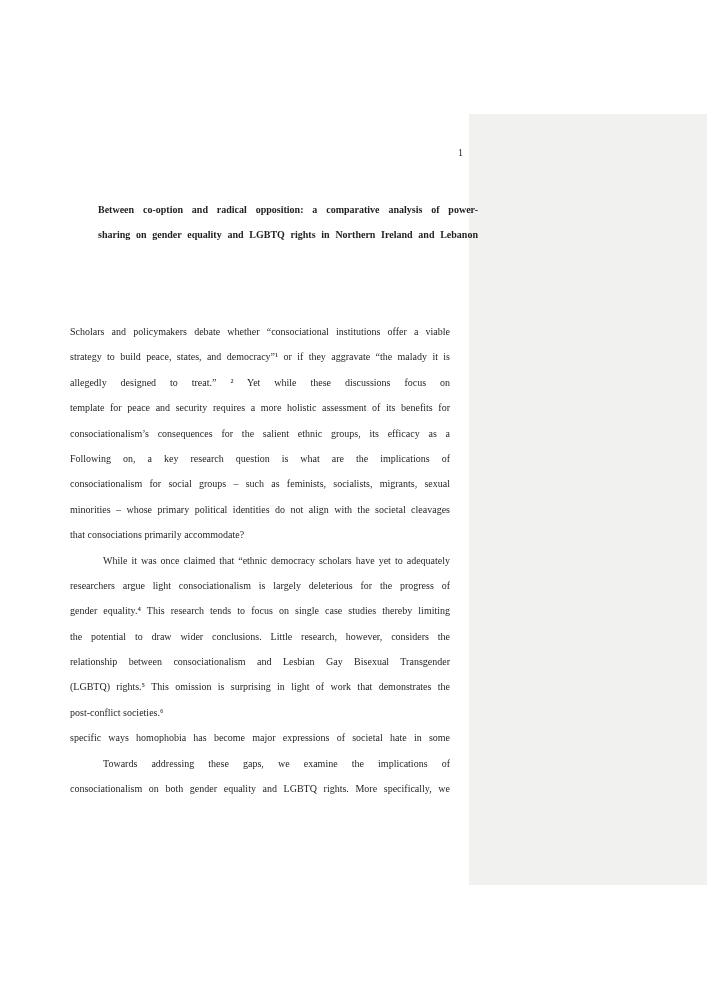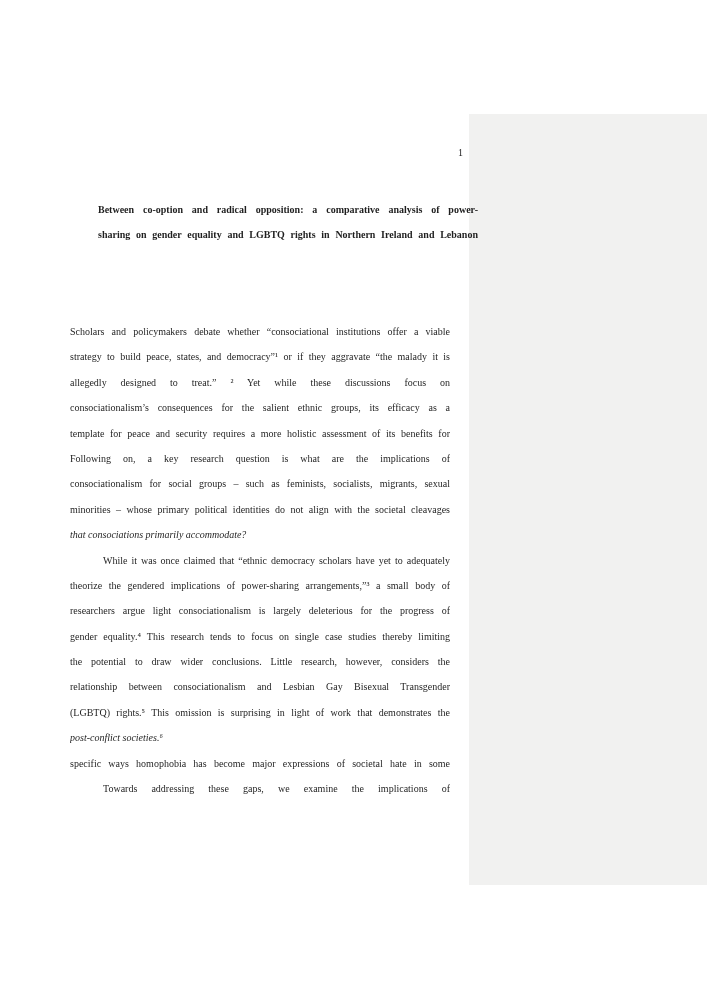--- a/index.html
+++ b/index.html
@@ -46,21 +46,21 @@
   }
   .ln {
     height: 25.4px;
     line-height: 25.4px;
     font-size: 10px;
     text-align: justify;
     text-align-last: justify;
     overflow: hidden;
     white-space: normal;
   }
-  .ln.end { text-align-last: left; font-style: italic; }
+  .ln.end { text-align-last: left; }
   .ln.ind { padding-left: 33px; }
 </style>
 </head>
 <body>
 
 <div class="page">
 
   <div class="side-panel"></div>
 
   <div class="page-number">1</div>
@@ -68,33 +68,33 @@
   <div class="title-block">
     <div class="ln">Between co-option and radical opposition: a comparative analysis of power-</div>
     <div class="ln">sharing on gender equality and LGBTQ rights in Northern Ireland and Lebanon</div>
   </div>
 
   <div class="body-block">
 
     <div class="ln">Scholars and policymakers debate whether “consociational institutions offer a viable</div>
     <div class="ln">strategy to build peace, states, and democracy”¹ or if they aggravate “the malady it is</div>
     <div class="ln">allegedly designed to treat.” ² Yet while these discussions focus on</div>
+    <div class="ln">template for peace and security requires a more holistic assessment of its benefits for</div>
     <div class="ln">consociationalism’s consequences for the salient ethnic groups, its efficacy as a</div>
-    <div class="ln">template for peace and security requires a more holistic assessment of its benefits for</div>
     <div class="ln">Following on, a key research question is what are the implications of</div>
     <div class="ln">consociationalism for social groups – such as feminists, socialists, migrants, sexual</div>
     <div class="ln">minorities – whose primary political identities do not align with the societal cleavages</div>
     <div class="ln end">that consociations primarily accommodate?</div>
 
     <div class="ln ind">While it was once claimed that “ethnic democracy scholars have yet to adequately</div>
-    <div class="ln">theorize the gendered implications of power-sharing arrangements,”³ a small body of</div>
     <div class="ln">researchers argue light consociationalism is largely deleterious for the progress of</div>
     <div class="ln">gender equality.⁴ This research tends to focus on single case studies thereby limiting</div>
     <div class="ln">the potential to draw wider conclusions. Little research, however, considers the</div>
     <div class="ln">relationship between consociationalism and Lesbian Gay Bisexual Transgender</div>
     <div class="ln">(LGBTQ) rights.⁵ This omission is surprising in light of work that demonstrates the</div>
     <div class="ln end">post-conflict societies.⁶</div>
     <div class="ln">specific ways homophobia has become major expressions of societal hate in some</div>
 
     <div class="ln ind">Towards addressing these gaps, we examine the implications of</div>
+    <div class="ln">consociationalism on both gender equality and LGBTQ rights. More specifically, we</div>
   </div>
 
 </div>
 
 </body></html>

